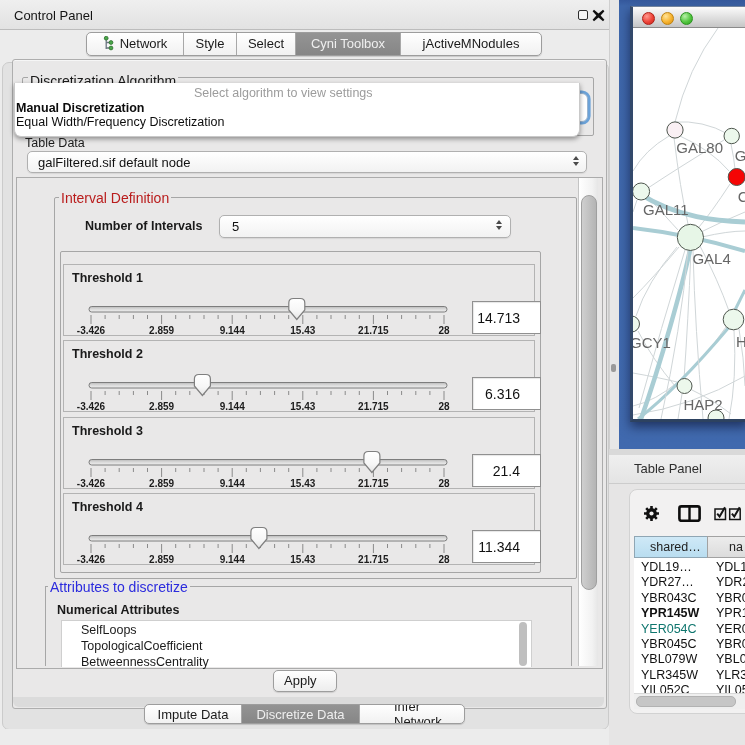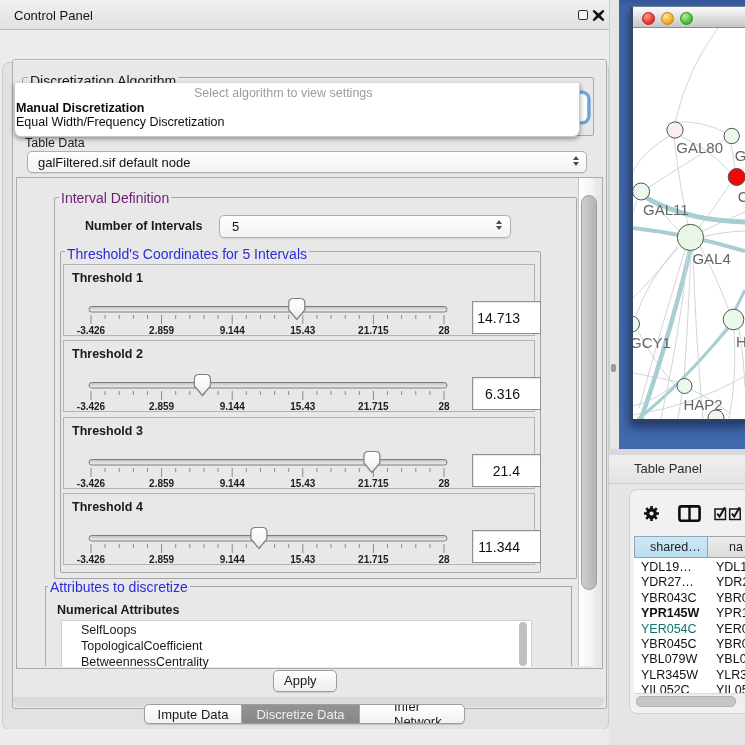--- a/index.html
+++ b/index.html
@@ -26,20 +26,34 @@
 <div id="root">
 
 <div class="abs" style="left:0;top:0;width:609px;height:745px;background:#ececec;"></div>
 <div class="abs" style="left:0;top:0;width:609px;height:29px;background:linear-gradient(#efefef,#e2e2e2);border-bottom:1px solid #bcbcbc;"></div>
 <div class="txt" style="left:14px;top:8px;font-size:13px;color:#141414;">Control Panel</div>
 <div class="abs" style="left:578px;top:10px;width:8px;height:8px;border:1.6px solid #2e2e2e;border-radius:2px;background:#f5f5f5;"></div>
 <svg class="abs" style="left:592px;top:9px;" width="13" height="13" viewBox="0 0 13 13">
       <path d="M2 0.8 L6.5 4.4 L11 0.8 L12.4 2.2 L8.6 6.5 L12.4 10.8 L11 12.2 L6.5 8.6 L2 12.2 L0.6 10.8 L4.4 6.5 L0.6 2.2 Z" fill="#111"></path>
     </svg>
 
+<div class="seg" style="left:86px;top:31.5px;width:454px;height:22px;">
+ <div style="width:96px;">
+   <svg width="12" height="15" viewBox="0 0 12 15" style="margin-right:5px;">
+          <path d="M3.2 2v11 M3.2 6.5h3.5 M3.2 12h3.5" stroke="#6b7580" stroke-width="1.3" fill="none"></path>
+          <circle cx="3.2" cy="2.2" r="1.9" fill="#4aa84a" stroke="#2e6e2e" stroke-width="0.8"></circle>
+          <circle cx="8" cy="6.5" r="1.9" fill="#4aa84a" stroke="#2e6e2e" stroke-width="0.8"></circle>
+          <circle cx="8" cy="12" r="1.9" fill="#4aa84a" stroke="#2e6e2e" stroke-width="0.8"></circle>
+        </svg>
+   Network</div>
+ <div style="width:52px;">Style</div>
+ <div style="width:58px;">Select</div>
+ <div class="sel" style="width:104px;">Cyni Toolbox</div>
+ <div style="flex:1;">jActiveMNodules</div>
+</div>
 
 <div class="abs" style="left:2px;top:62px;width:605px;height:666px;background:#e2e2e2;border:1px solid #cbcbcb;border-radius:7px;"></div>
 <div class="abs" style="left:11.5px;top:59px;width:593px;height:648px;border:1px solid #aeaeae;border-radius:3px;background:#e9e8e8;box-shadow:inset 0 1px 0 #f6f6f6;"></div>
 <div class="abs" style="left:12.5px;top:697px;width:591px;height:10px;background:#dbdbdb;border-radius:0 0 6px 6px;"></div>
 
 <div class="group" style="left:22px;top:77px;width:570px;height:57px;"></div>
 <div class="gtitle" style="left:28px;top:72.5px;color:#1a1a1a;">Discretization Algorithm</div>
 <div class="abs" style="left:460px;top:93px;width:126px;height:27px;border-radius:6px;background:#fff;border:1px solid #9ab4cf;box-shadow:0 0 0 2.6px #6ba2d8;"></div>
 
 <div class="abs" style="left:14px;top:83px;width:564px;height:53px;background:#ffffff;border-radius:0 0 7px 7px;box-shadow:0 2px 5px rgba(0,0,0,0.4);border:1px solid #c9c9c9;border-top:none;"></div>
@@ -54,32 +68,31 @@
       <div class="aru"></div>
       <div class="ard"></div>
     </div>
 
 <div class="abs" style="left:16px;top:177px;width:585px;height:490px;border:1px solid #ababab;background:#e9e8e8;"></div>
 
 <div class="abs" style="left:578px;top:178px;width:19px;height:488px;background:linear-gradient(90deg,#ffffff,#f2f2f2 70%,#e6e6e6);border-left:1px solid #c4c4c4;"></div>
 <div class="abs" style="left:580.5px;top:195px;width:14px;height:393px;background:linear-gradient(90deg,#cfcfcf,#b4b4b4);border:1px solid #9f9f9f;border-radius:8px;"></div>
 
 <div class="group" style="left:54px;top:197px;width:521px;height:380px;"></div>
-<div class="gtitle" style="left:59px;top:190px;color:#701a75;">Interval Definition</div>
+<div class="gtitle" style="left:59px;top:190px;color:#b91c1c;">Interval Definition</div>
 
 <div class="txt bold" style="left:85px;top:219px;font-size:12.5px;">Number of Intervals</div>
 <div class="combo" style="left:219px;top:215px;width:290px;height:21px;"></div>
 <div class="combotxt" style="left:232px;top:219px;">5</div>
 <div class="arrows" style="left:494px;top:220px;">
       <div class="aru"></div>
       <div class="ard"></div>
     </div>
 
 <div class="group" style="left:60px;top:251px;width:479px;height:320px;"></div>
-<div class="gtitle" style="left:65px;top:246px;color:#2b2bdd;">Threshold's Coordinates for 5 Intervals</div>
 
 <div class="tbox" style="top:264px;">
 <div class="txt bold" style="left:8px;top:6px;font-size:12.5px;">Threshold 1</div>
 <svg class="abs" style="left:2px;top:28px;" width="395" height="44" viewBox="-15 0 395 44">
 <defs>
           <linearGradient id="tg0" x1="0" y1="0" x2="0" y2="1">
             <stop offset="0" stop-color="#b9b9b9"></stop>
             <stop offset="0.45" stop-color="#d9d9d9"></stop>
             <stop offset="1" stop-color="#efefef"></stop>
           </linearGradient>

